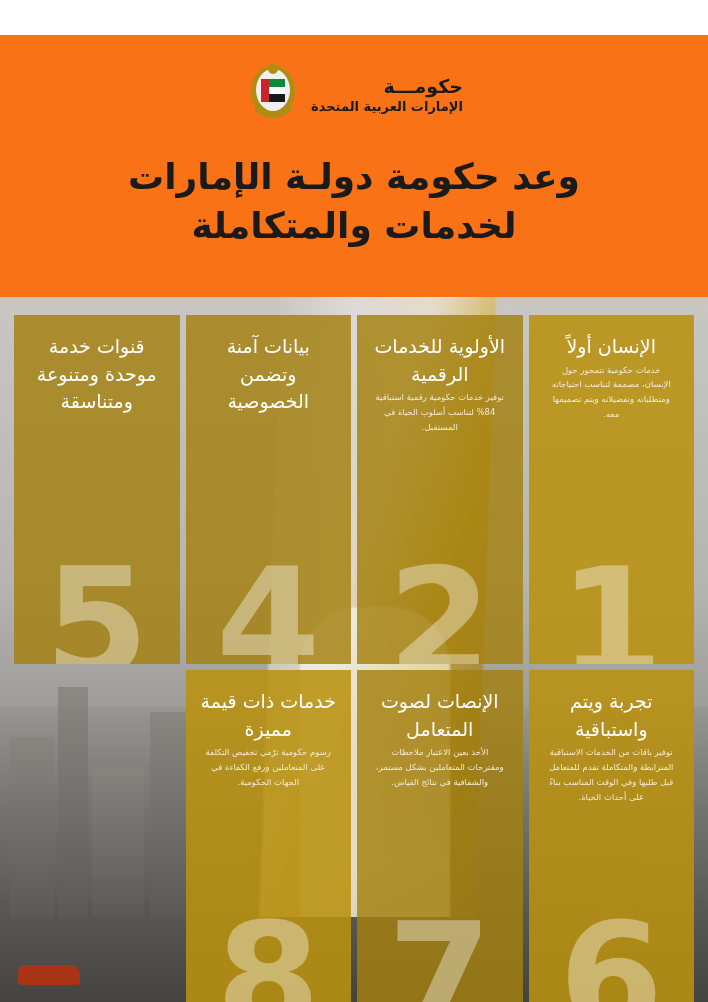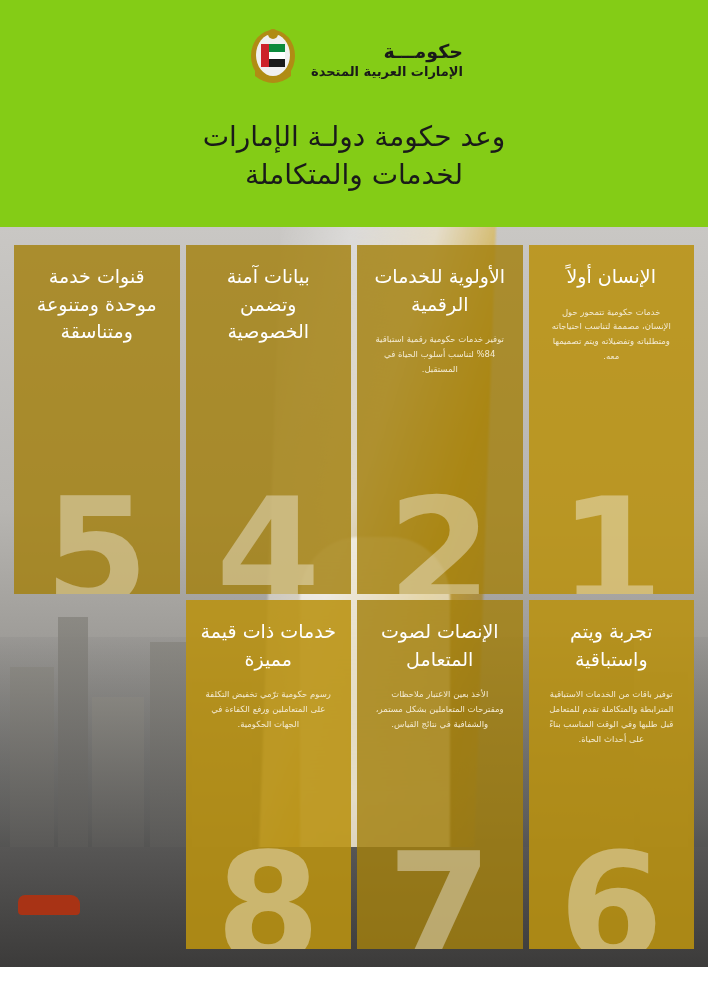--- a/index.html
+++ b/index.html
@@ -10,23 +10,24 @@
     width: 708px;
     height: 1002px;
     background: #ffffff;
     font-family: "DejaVu Sans", "Liberation Sans", sans-serif;
     overflow: hidden;
     position: relative;
   }
 
   
   .header {
-    height: 227px;
-    background: #84cc16;
-    position: relative;
+    height: 262px;
+    background: #f97316;
+    position: relative;
+    margin-top: 35px;
   }
   .emblem-row {
     display: flex;
     flex-direction: row-reverse;
     align-items: center;
     justify-content: center;
     gap: 10px;
     padding-top: 26px;
   }
   .emblem {
@@ -50,22 +51,22 @@
     color: #1a1a1a;
   }
 
   .title-block {
     text-align: center;
     margin-top: 24px;
     padding: 0 40px;
   }
   .title-block .t1,
   .title-block .t2 {
-    font-size: 28px;
-    font-weight: normal;
+    font-size: 36px;
+    font-weight: bold;
     color: #1a1a1a;
     letter-spacing: 1px;
     line-height: 1.35;
     white-space: nowrap;
   }
 
   
   .poster {
     position: relative;
     width: 708px;
@@ -160,21 +161,21 @@
   }
   .card-title {
     font-size: 19px;
     font-weight: normal;
     line-height: 1.45;
     color: #ffffff;
     position: relative;
     z-index: 2;
   }
   .card-desc {
-    margin-top: 14px;
+    margin-top: 2px;
     font-size: 8.5px;
     line-height: 1.75;
     color: #f3ead2;
     position: relative;
     z-index: 2;
     padding: 0 4px;
   }
   .card-num {
     position: absolute;
     bottom: -34px;

